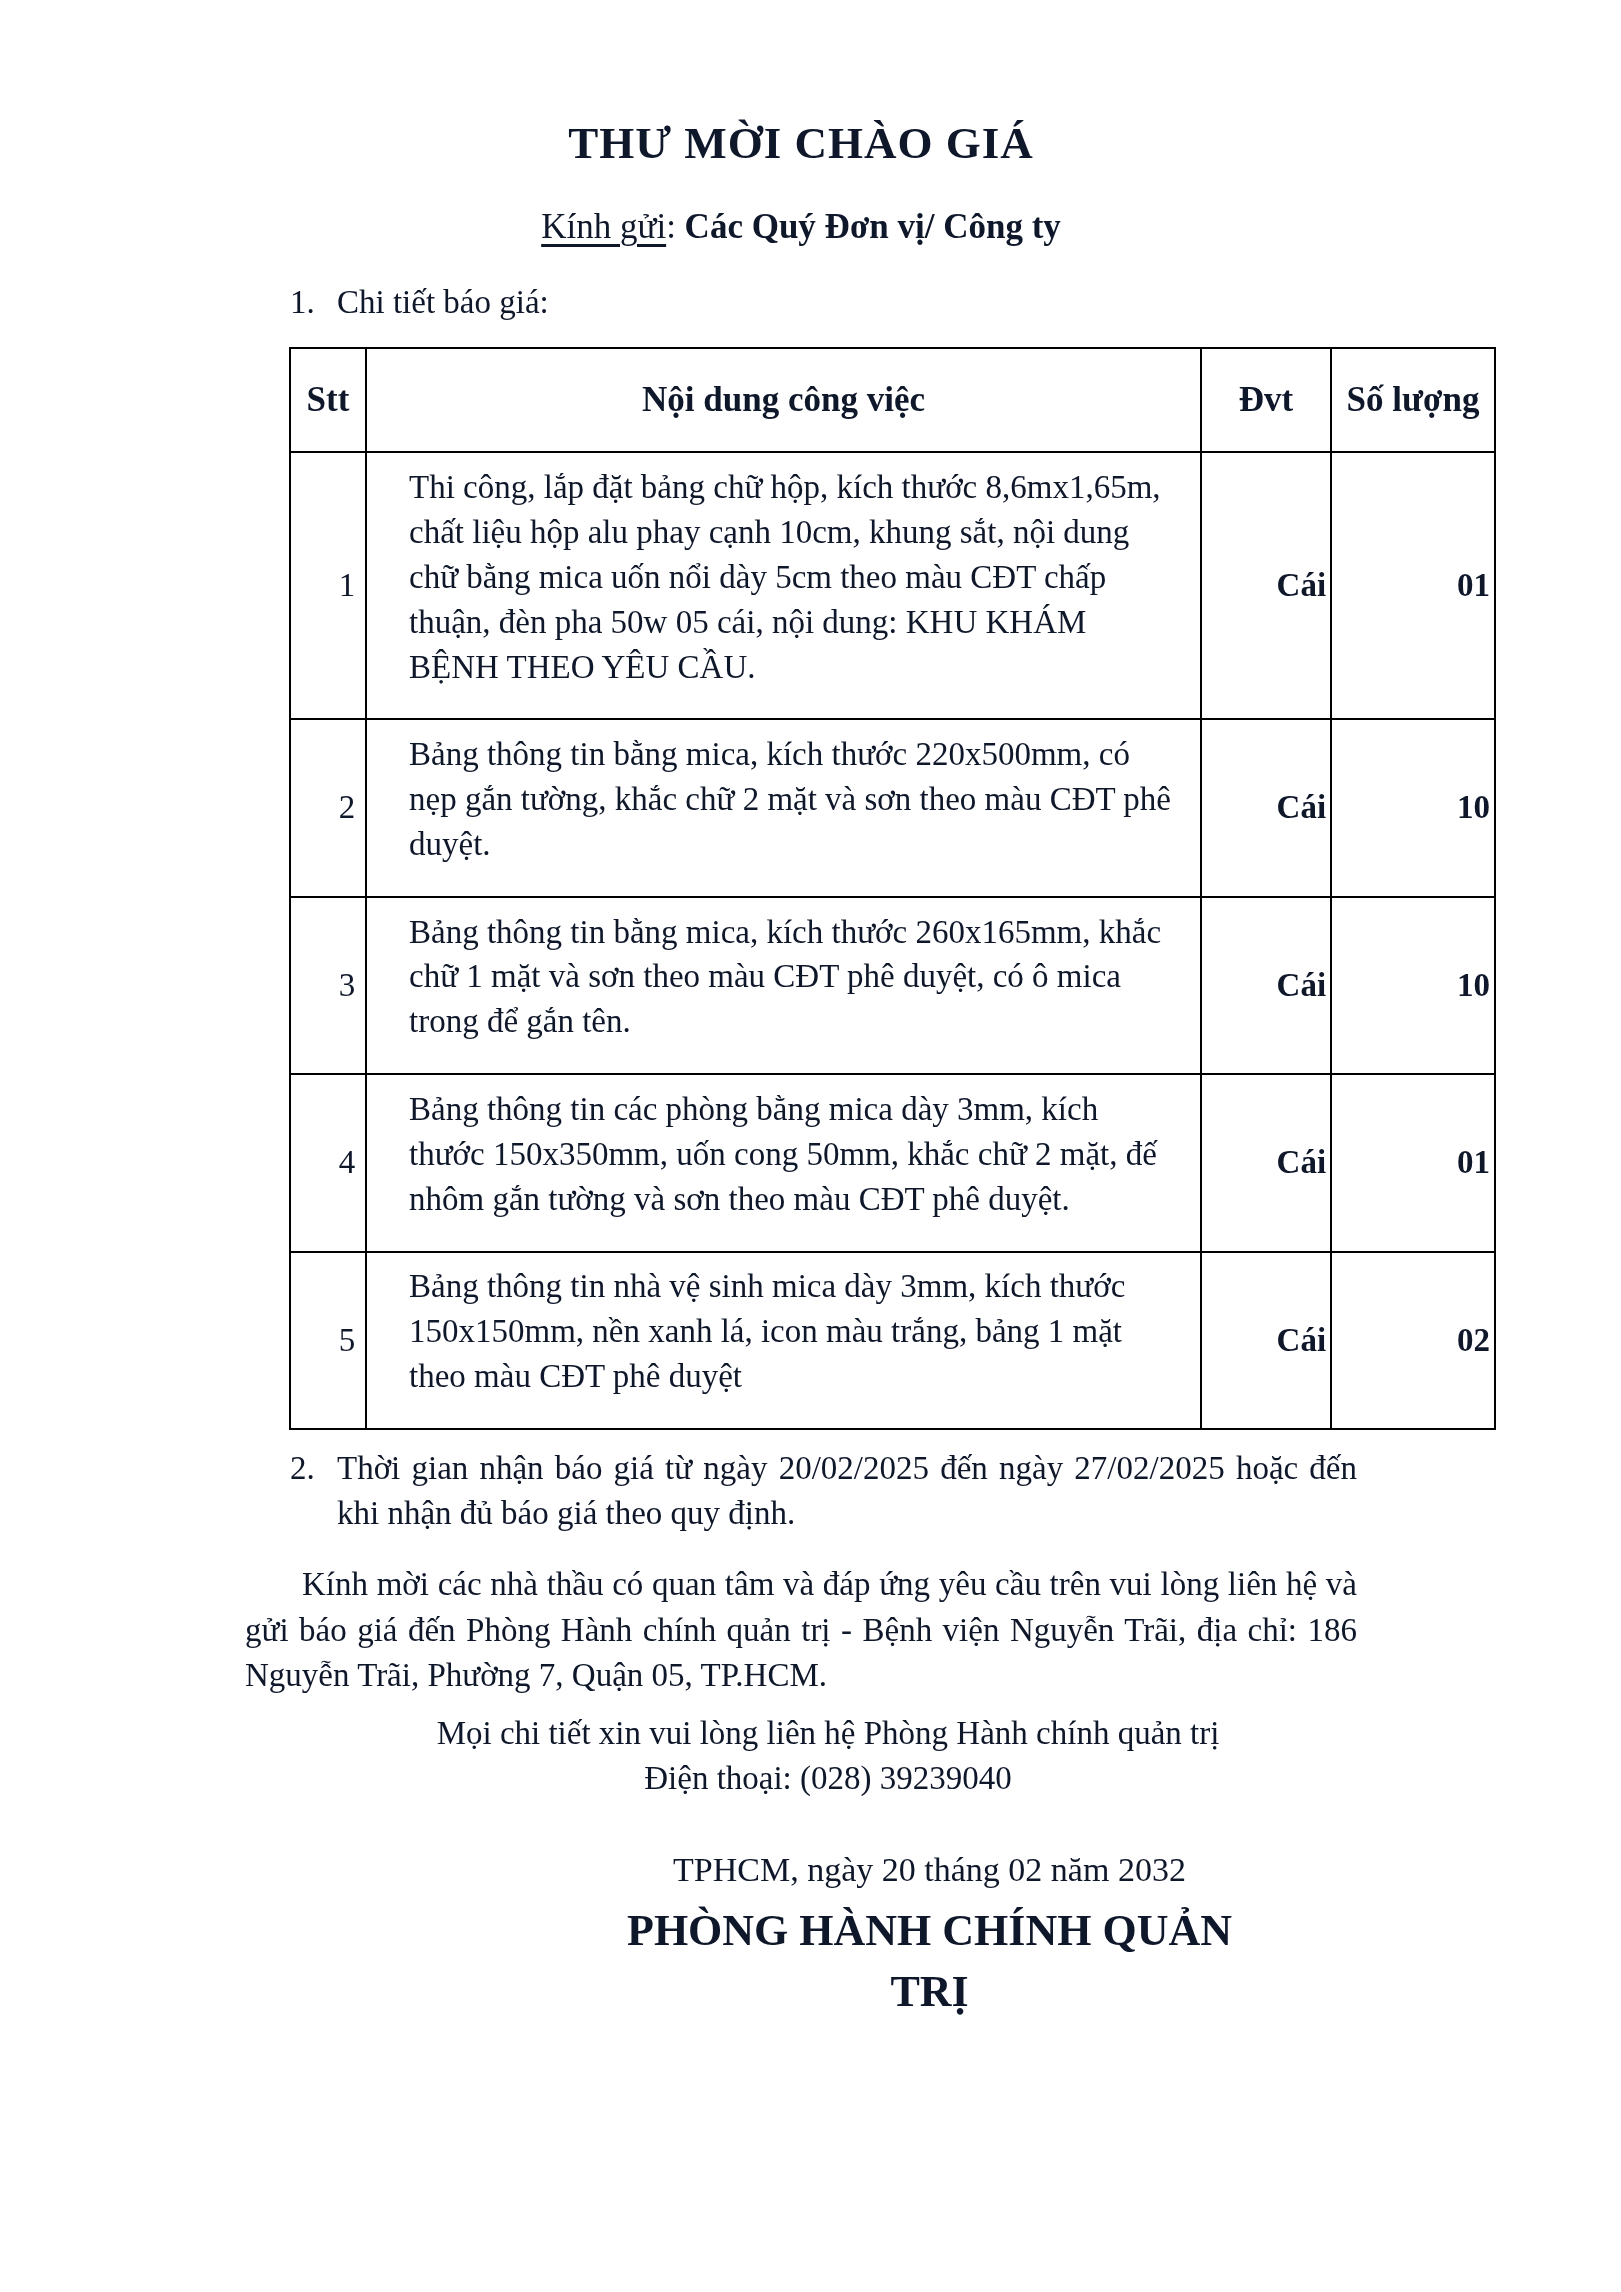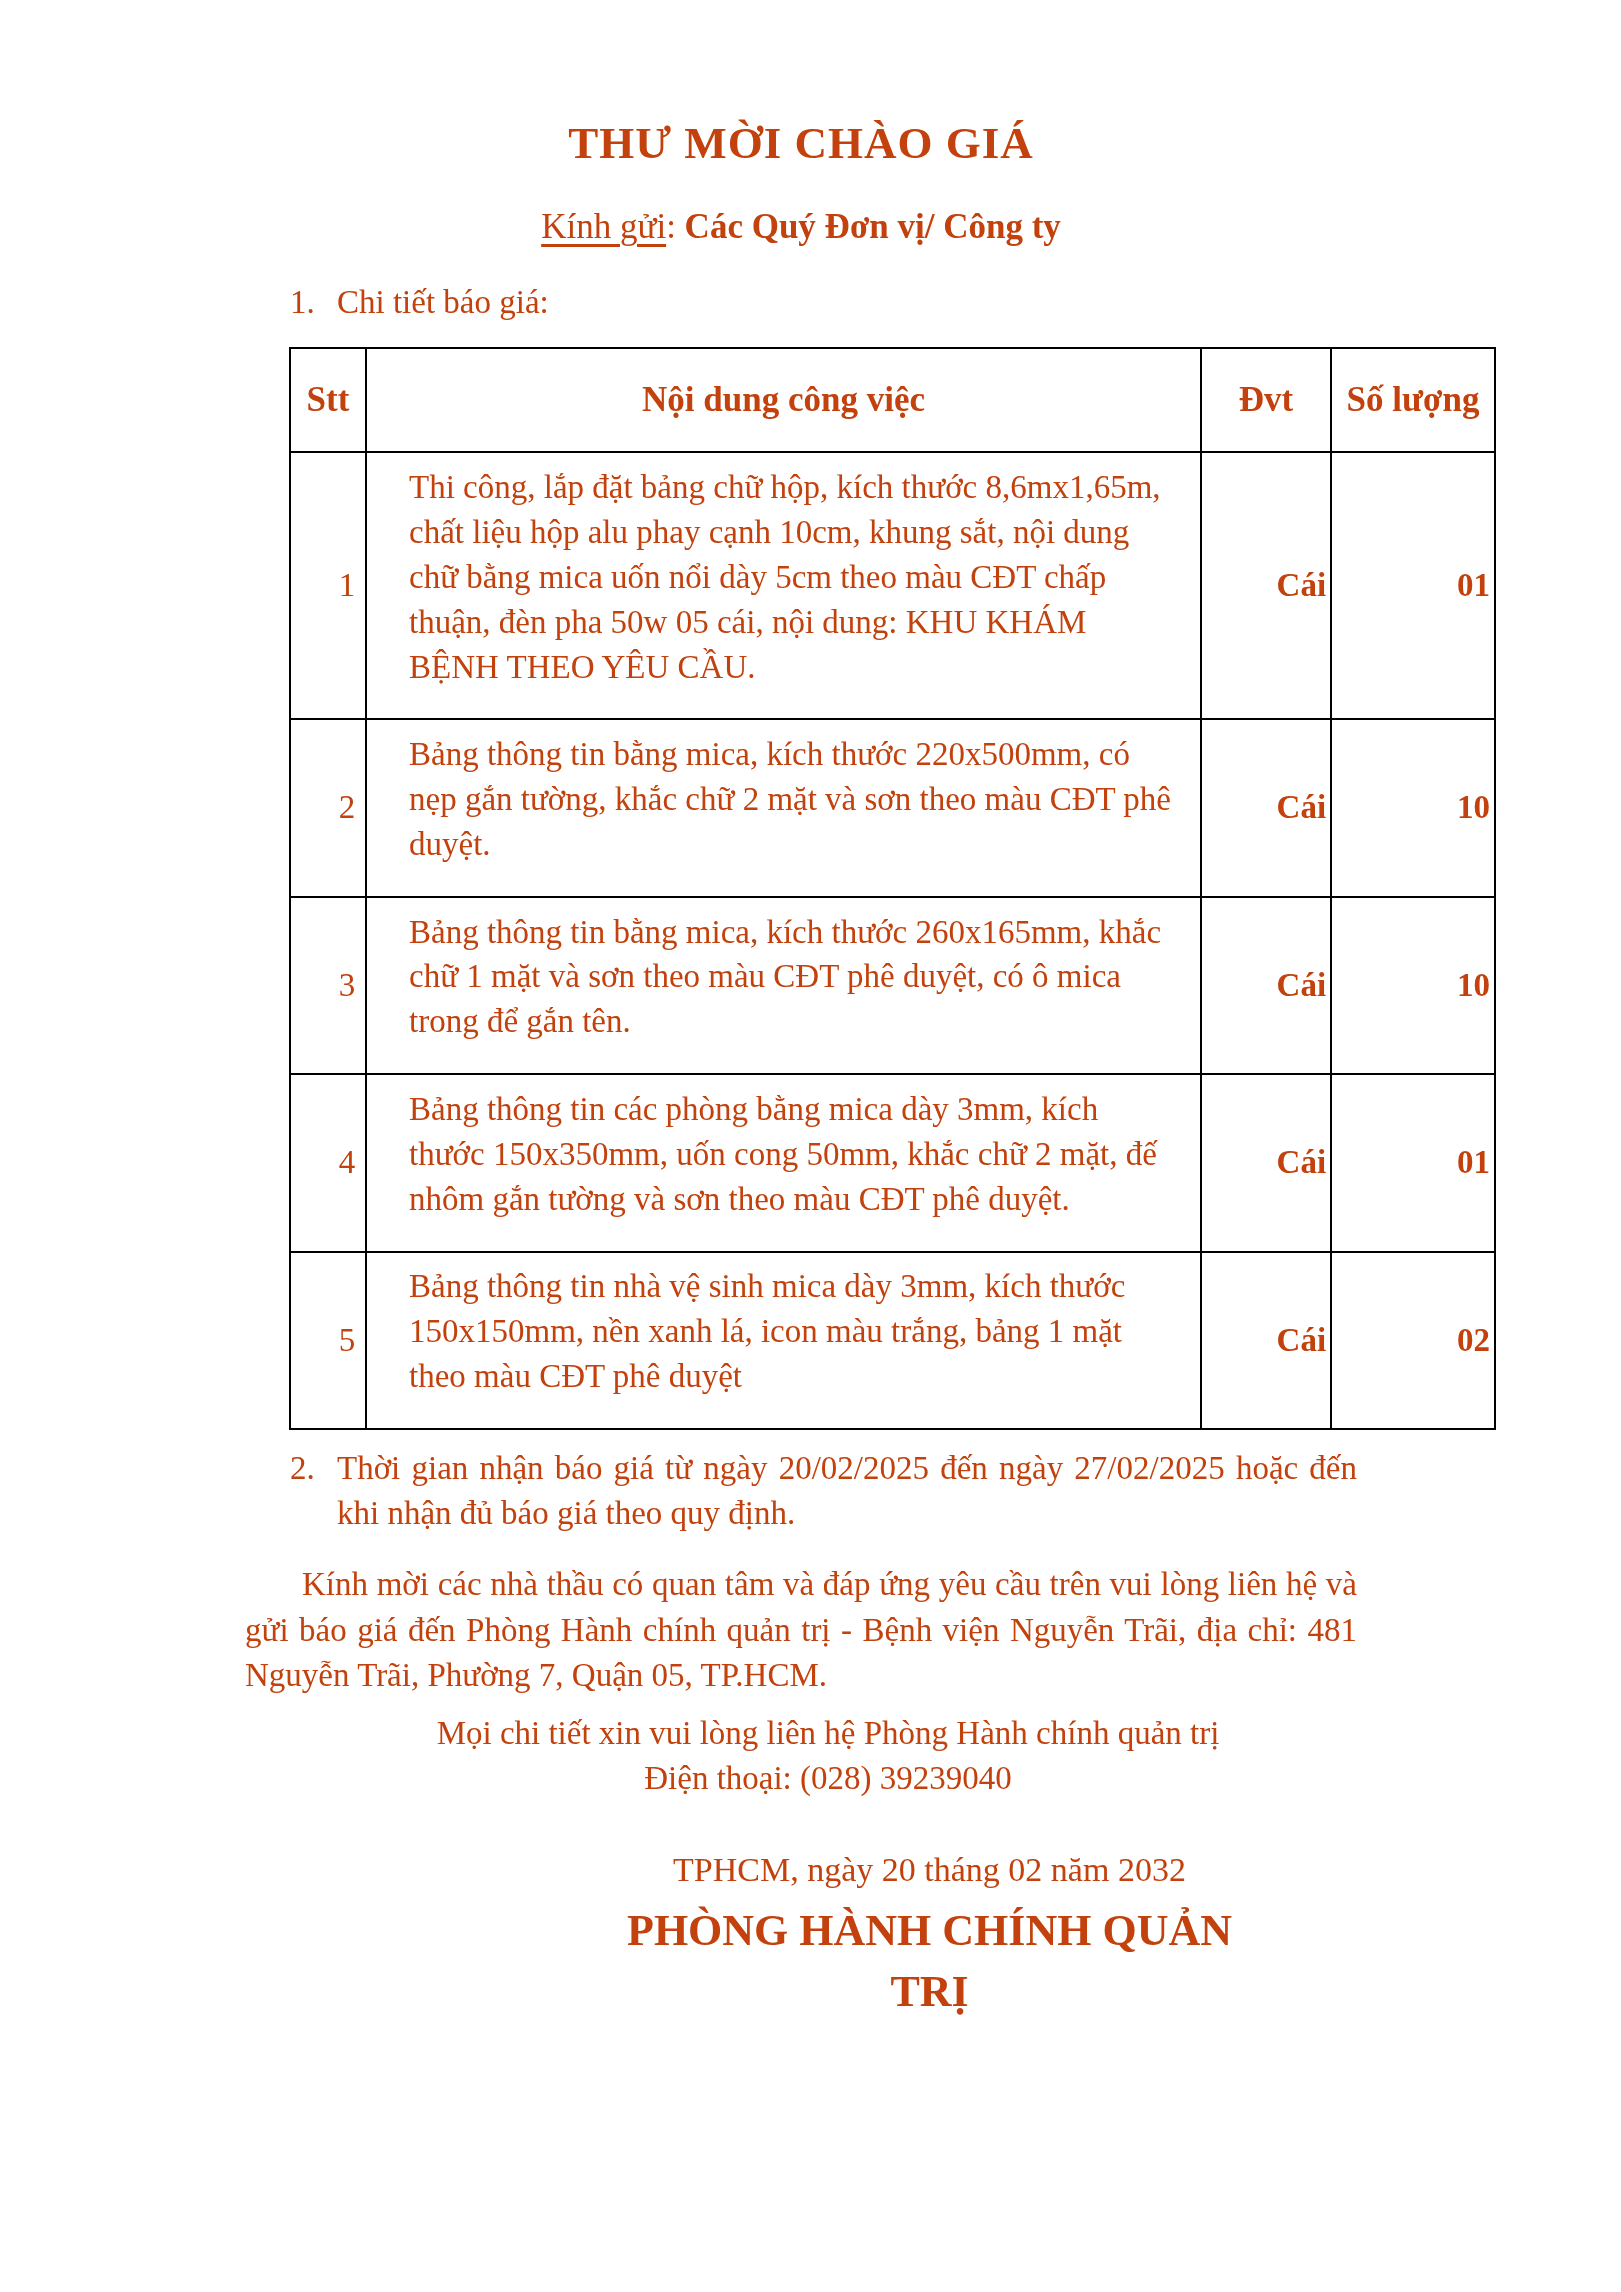--- a/index.html
+++ b/index.html
@@ -7,21 +7,21 @@
     padding: 0;
     background: #ffffff;
   }
   .page {
     position: relative;
     width: 1514px;
     height: 2293px;
     background: #ffffff;
     overflow: hidden;
     font-family: "Liberation Serif", "DejaVu Serif", serif;
-    color: #c2410c;
+    color: #0f172a;
   }
   .content {
     padding: 116px 157px 0 245px;
     font-size: 33px;
     line-height: 1.38;
   }
   .doc-title {
     text-align: center;
     font-weight: bold;
     font-size: 45px;
@@ -172,21 +172,21 @@
             <td class="cell-unit">Cái</td>
             <td class="cell-quantity">02</td>
           </tr>
         </tbody>
     </table>
 
     <div class="list-item">
       <span class="marker">2.</span><span>Thời gian nhận báo giá từ ngày 20/02/2025 đến ngày 27/02/2025 hoặc đến khi nhận đủ báo giá theo quy định.</span>
     </div>
 
-    <p class="para indent" style="margin-top:25.5px;">Kính mời các nhà thầu có quan tâm và đáp ứng yêu cầu trên vui lòng liên hệ và gửi báo giá đến Phòng Hành chính quản trị - Bệnh viện Nguyễn Trãi, địa chỉ: 481 Nguyễn Trãi, Phường 7, Quận 05, TP.HCM.</p>
+    <p class="para indent" style="margin-top:25.5px;">Kính mời các nhà thầu có quan tâm và đáp ứng yêu cầu trên vui lòng liên hệ và gửi báo giá đến Phòng Hành chính quản trị - Bệnh viện Nguyễn Trãi, địa chỉ: 186 Nguyễn Trãi, Phường 7, Quận 05, TP.HCM.</p>
 
     <p class="closing-line">Mọi chi tiết xin vui lòng liên hệ Phòng Hành chính quản trị</p>
     <p class="closing-line">Điện thoại: (028) 39239040</p>
 
     <div class="signature-block">
       <p class="signature-date">TPHCM, ngày 20 tháng 02 năm 2032</p>
       <p class="signature-dept">PHÒNG HÀNH CHÍNH QUẢN TRỊ</p>
     </div>
 
   </div>

